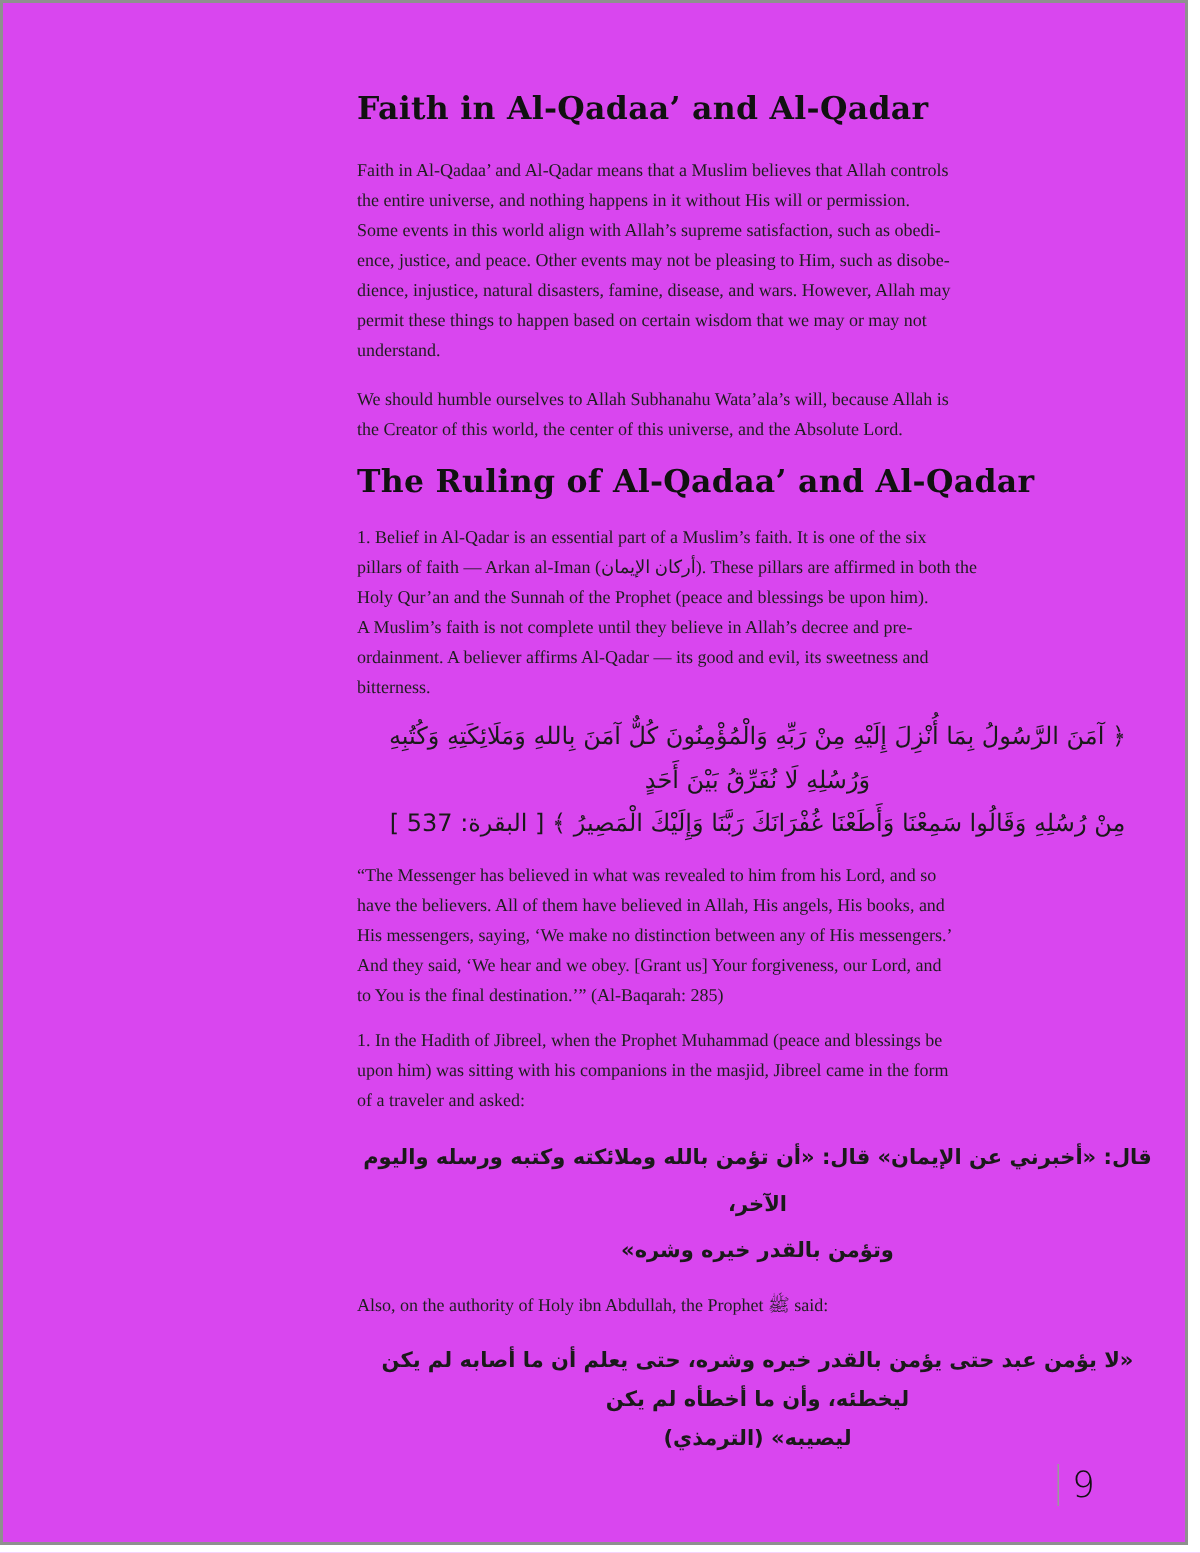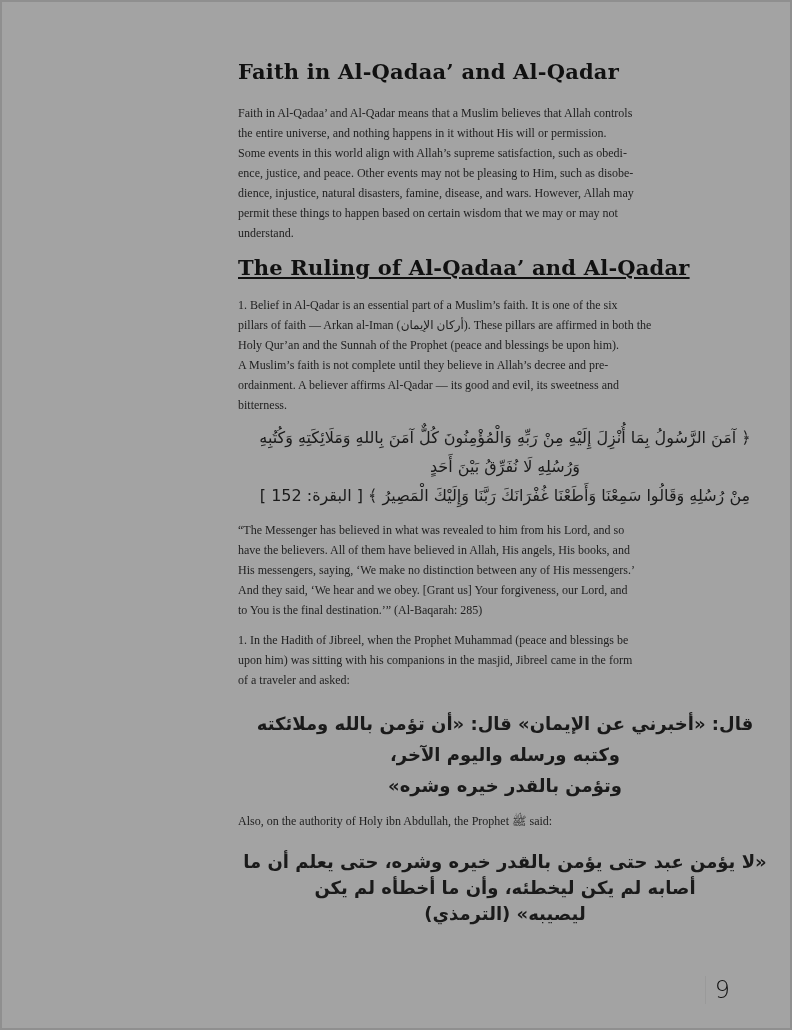--- a/index.html
+++ b/index.html
@@ -11,59 +11,59 @@
     overflow: hidden;
   }
   .page {
     position: absolute;
     left: 0;
     top: 0;
     width: 792px;
     height: 1030px;
     box-sizing: border-box;
     border: 2px solid #8f8f8f;
-    background: #a3a3a3;
+    background: #d946ef;
   }
   .content {
     position: absolute;
     left: 236px;
     top: 58px;
     width: 534px;
   }
   h1, h2 {
     font-family: "DejaVu Serif", serif;
     font-weight: bold;
     font-size: 21px;
     line-height: 24px;
     letter-spacing: 0.2px;
     color: #111111;
     margin: 0 0 19px 0;
   }
-  h2 { margin: 4px 0 15px 0; text-decoration: underline; }
+  h2 { margin: 4px 0 15px 0; }
   p.body {
     font-family: "Liberation Serif", serif;
     font-size: 12px;
     line-height: 20px;
     color: #1e1e1e;
     margin: 0 0 13px 0;
   }
   .lines { white-space: pre-line; }
   p.arabic {
     font-family: "DejaVu Sans", sans-serif;
     color: #1a1a1a;
     text-align: center;
     direction: rtl;
   }
   p.verse {
     font-size: 16px;
     line-height: 29px;
     margin: 0 0 10px 0;
   }
   p.hadith {
-    font-size: 18px;
+    font-size: 14px;
     font-weight: bold;
     line-height: 31px;
   }
   .mb8  { margin-bottom: 8px  !important; }
   .mb10 { margin-bottom: 10px !important; }
   .mb12 { margin-bottom: 12px !important; }
   .mb14 { margin-bottom: 14px !important; }
   .mb0  { margin-bottom: 0    !important; }
   .hadith2 { line-height: 26px !important; }
   .footer {
@@ -96,32 +96,34 @@
     <h1>Faith in Al-Qadaa’ and Al-Qadar</h1>
 
     <p class="body lines">Faith in Al-Qadaa’ and Al-Qadar means that a Muslim believes that Allah controls
 the entire universe, and nothing happens in it without His will or permission.
 Some events in this world align with Allah’s supreme satisfaction, such as obedi-
 ence, justice, and peace. Other events may not be pleasing to Him, such as disobe-
 dience, injustice, natural disasters, famine, disease, and wars. However, Allah may
 permit these things to happen based on certain wisdom that we may or may not
 understand.</p>
 
+    <p class="body lines">We should humble ourselves to Allah Subhanahu Wata’ala’s will, because Allah is
+the Creator of this world, the center of this universe, and the Absolute Lord.</p>
 
     <h2>The Ruling of Al-Qadaa’ and Al-Qadar</h2>
 
     <p class="body lines mb8">1. Belief in Al-Qadar is an essential part of a Muslim’s faith. It is one of the six
 pillars of faith — Arkan al-Iman (أركان الإيمان). These pillars are affirmed in both the
 Holy Qur’an and the Sunnah of the Prophet (peace and blessings be upon him).
 A Muslim’s faith is not complete until they believe in Allah’s decree and pre-
 ordainment. A believer affirms Al-Qadar — its good and evil, its sweetness and
 bitterness.</p>
 
     <p class="arabic verse lines" dir="rtl">﴿ آمَنَ الرَّسُولُ بِمَا أُنْزِلَ إِلَيْهِ مِنْ رَبِّهِ وَالْمُؤْمِنُونَ كُلٌّ آمَنَ بِاللهِ وَمَلَائِكَتِهِ وَكُتُبِهِ وَرُسُلِهِ لَا نُفَرِّقُ بَيْنَ أَحَدٍ
-مِنْ رُسُلِهِ وَقَالُوا سَمِعْنَا وَأَطَعْنَا غُفْرَانَكَ رَبَّنَا وَإِلَيْكَ الْمَصِيرُ ﴾ [ البقرة: 152 ]</p>
+مِنْ رُسُلِهِ وَقَالُوا سَمِعْنَا وَأَطَعْنَا غُفْرَانَكَ رَبَّنَا وَإِلَيْكَ الْمَصِيرُ ﴾ [ البقرة: 537 ]</p>
 
     <p class="body lines mb10">“The Messenger has believed in what was revealed to him from his Lord, and so
 have the believers. All of them have believed in Allah, His angels, His books, and
 His messengers, saying, ‘We make no distinction between any of His messengers.’
 And they said, ‘We hear and we obey. [Grant us] Your forgiveness, our Lord, and
 to You is the final destination.’” (Al-Baqarah: 285)</p>
 
     <p class="body lines mb14">1. In the Hadith of Jibreel, when the Prophet Muhammad (peace and blessings be
 upon him) was sitting with his companions in the masjid, Jibreel came in the form
 of a traveler and asked:</p>

